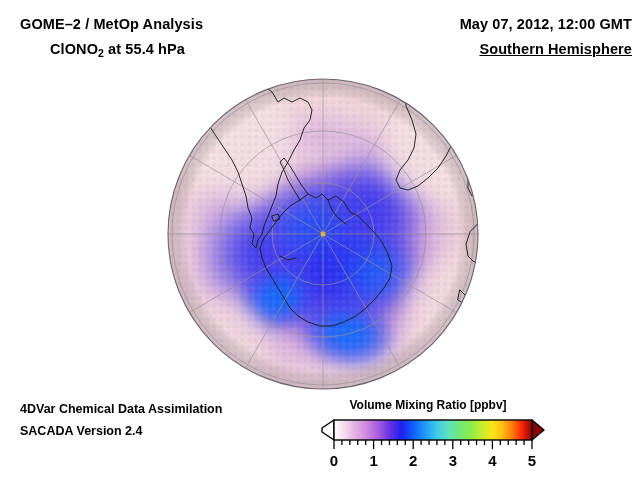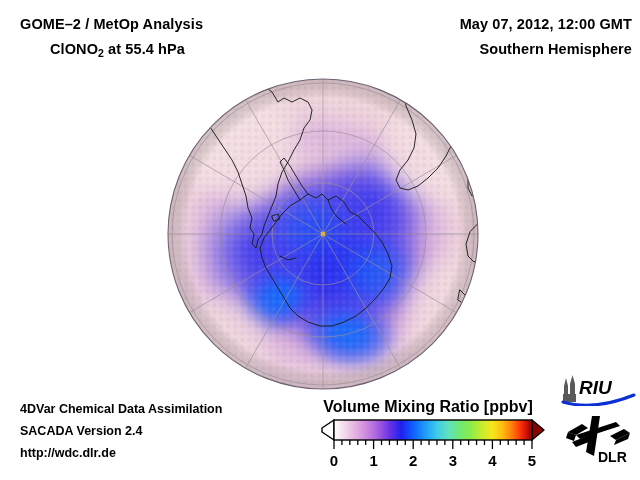--- a/index.html
+++ b/index.html
@@ -16,21 +16,21 @@
     position:absolute;
     font-weight:bold;
     font-size:14.5px;
     color:#000;
     white-space:nowrap;
     letter-spacing:.1px;
   }
   #hdr-title{left:16px;top:16px;}
   #hdr-species{left:16px;top:41px;margin-left:30px;}
   #hdr-date{right:18px;top:16px;text-align:left;}
-  #hdr-hemi{right:18px;top:41px;text-align:left;}
+  #hdr-hemi{right:18px;top:41px;text-align:left;text-decoration:underline;}
   .sub{font-size:10.5px;vertical-align:-3px;}
 
   #globe-wrap{position:absolute;left:156px;top:76px;width:330px;height:316px;}
   #globe-svg{display:block;}
 
   .foot{
     position:absolute;
     left:16px;
     font-weight:bold;
     font-size:12.5px;
@@ -38,21 +38,21 @@
     white-space:nowrap;
     text-align:center;
   }
   #foot-1{top:402px;}
   #foot-2{top:424px;}
   #foot-3{top:446px;}
 
   #cbar-block{position:absolute;left:300px;top:398px;width:248px;height:78px;}
   #cbar-title{
     position:absolute;left:0;top:0;width:248px;
-    text-align:center;font-weight:bold;font-size:16px;color:#000;
+    text-align:center;font-weight:bold;font-size:12px;color:#000;
     white-space:nowrap;
   }
   #cbar-svg{position:absolute;left:0;top:20px;}
 
   #logos{position:absolute;left:552px;top:372px;width:84px;height:104px;}
   #riu-svg{position:absolute;left:4px;top:0;}
   #dlr-svg{position:absolute;left:10px;top:42px;}
 </style>
 </head>
 <body>
@@ -222,21 +222,20 @@
       </g>
 
       <circle cx="163" cy="158" r="2.4" fill="#d8b23c"></circle>
 
       <circle cx="163" cy="158" r="155" fill="none" stroke="#6d6170" stroke-width="1.1"></circle>
     </svg>
   </div>
 
   <div class="foot" id="foot-1">4DVar Chemical Data Assimilation</div>
   <div class="foot" id="foot-2">SACADA Version 2.4</div>
-  <div class="foot" id="foot-3">http://wdc.dlr.de</div>
 
   <div id="cbar-block">
     <div id="cbar-title">Volume Mixing Ratio [ppbv]</div>
     <svg id="cbar-svg" width="248" height="58" viewBox="0 0 248 58">
       <defs>
         <linearGradient id="cbGrad" x1="0" y1="0" x2="1" y2="0">
             <stop offset="0%" stop-color="#ffffff"></stop>
             <stop offset="5%" stop-color="#f3dcec"></stop>
             <stop offset="10%" stop-color="#e7b6e2"></stop>
             <stop offset="16%" stop-color="#cf8ce0"></stop>
@@ -297,47 +296,14 @@
           <text x="30" y="48">0</text>
           <text x="69.6" y="48">1</text>
           <text x="109.2" y="48">2</text>
           <text x="148.8" y="48">3</text>
           <text x="188.4" y="48">4</text>
           <text x="228" y="48">5</text>
         </g>
     </svg>
   </div>
 
-  <div id="logos">
-
-    <svg id="riu-svg" width="76" height="34" viewBox="0 0 76 34">
-
-      <g fill="#5a5a5a">
-        <path d="M4 30 L4 14 L6 6 L8 14 L8 30 Z"></path>
-        <path d="M10 30 L10 12 L12.5 3 L15 12 L15 30 Z"></path>
-        <rect x="3" y="22" width="13" height="8"></rect>
-      </g>
-
-      <text x="19" y="22" font-family="Liberation Sans, sans-serif" font-size="19" font-weight="bold" font-style="italic" fill="#000000">RIU</text>
-
-      <path d="M3 30 Q 34 39 74 23" stroke="#0a2fd4" stroke-width="3" fill="none" stroke-linecap="round"></path>
-    </svg>
-
-    <svg id="dlr-svg" width="66" height="52" viewBox="0 0 66 52">
-      <g fill="#000000">
-
-        <path d="M2 18 L16 10 L22 14 L10 21 Z"></path>
-        <path d="M2 18 L10 21 L8 27 L0 24 Z"></path>
-
-        <path d="M10 21 L50 8 L54 12 L14 25 Z"></path>
-
-        <path d="M44 22 L58 15 L64 19 L50 26 Z"></path>
-        <path d="M50 26 L64 19 L62 25 L48 31 Z"></path>
-
-        <path d="M26 2 L34 2 L28 42 L20 38 Z"></path>
-
-        <path d="M6 28 L24 21 L28 26 L10 33 Z"></path>
-      </g>
-      <text x="32" y="48" font-family="Liberation Sans, sans-serif" font-size="14" font-weight="bold" fill="#000000">DLR</text>
-    </svg>
-  </div>
 
 </div>
 
 </body></html>

